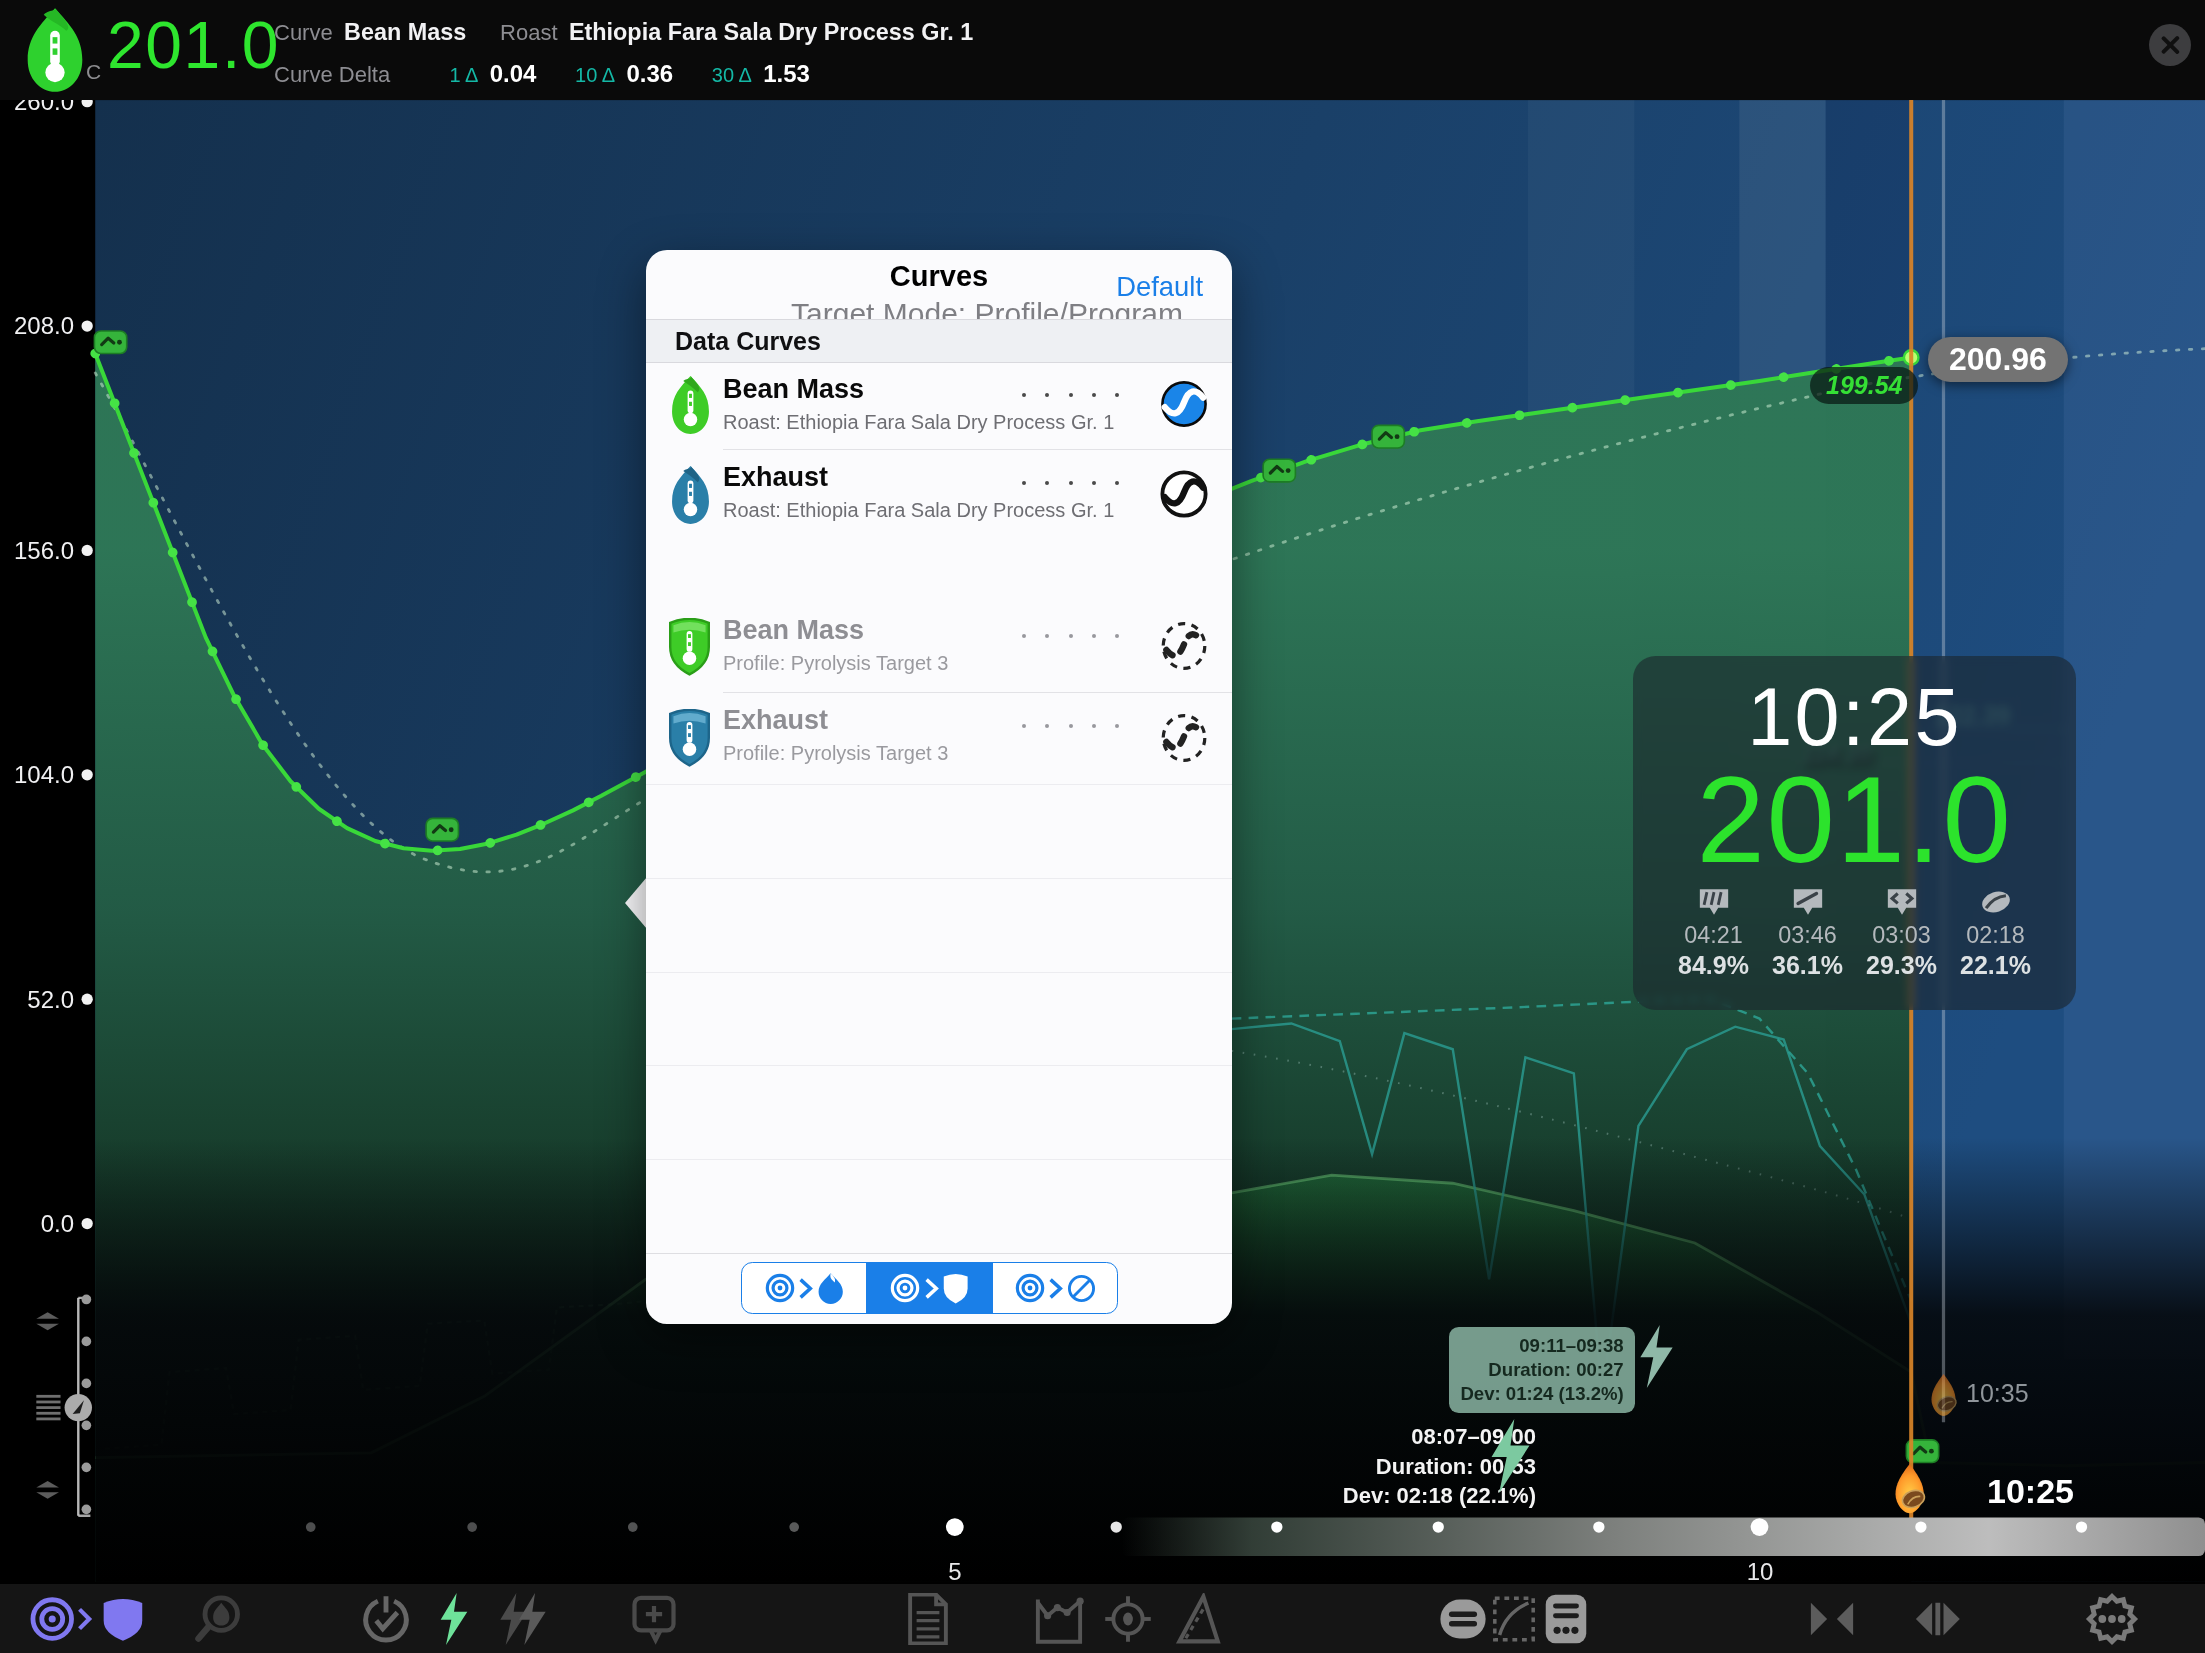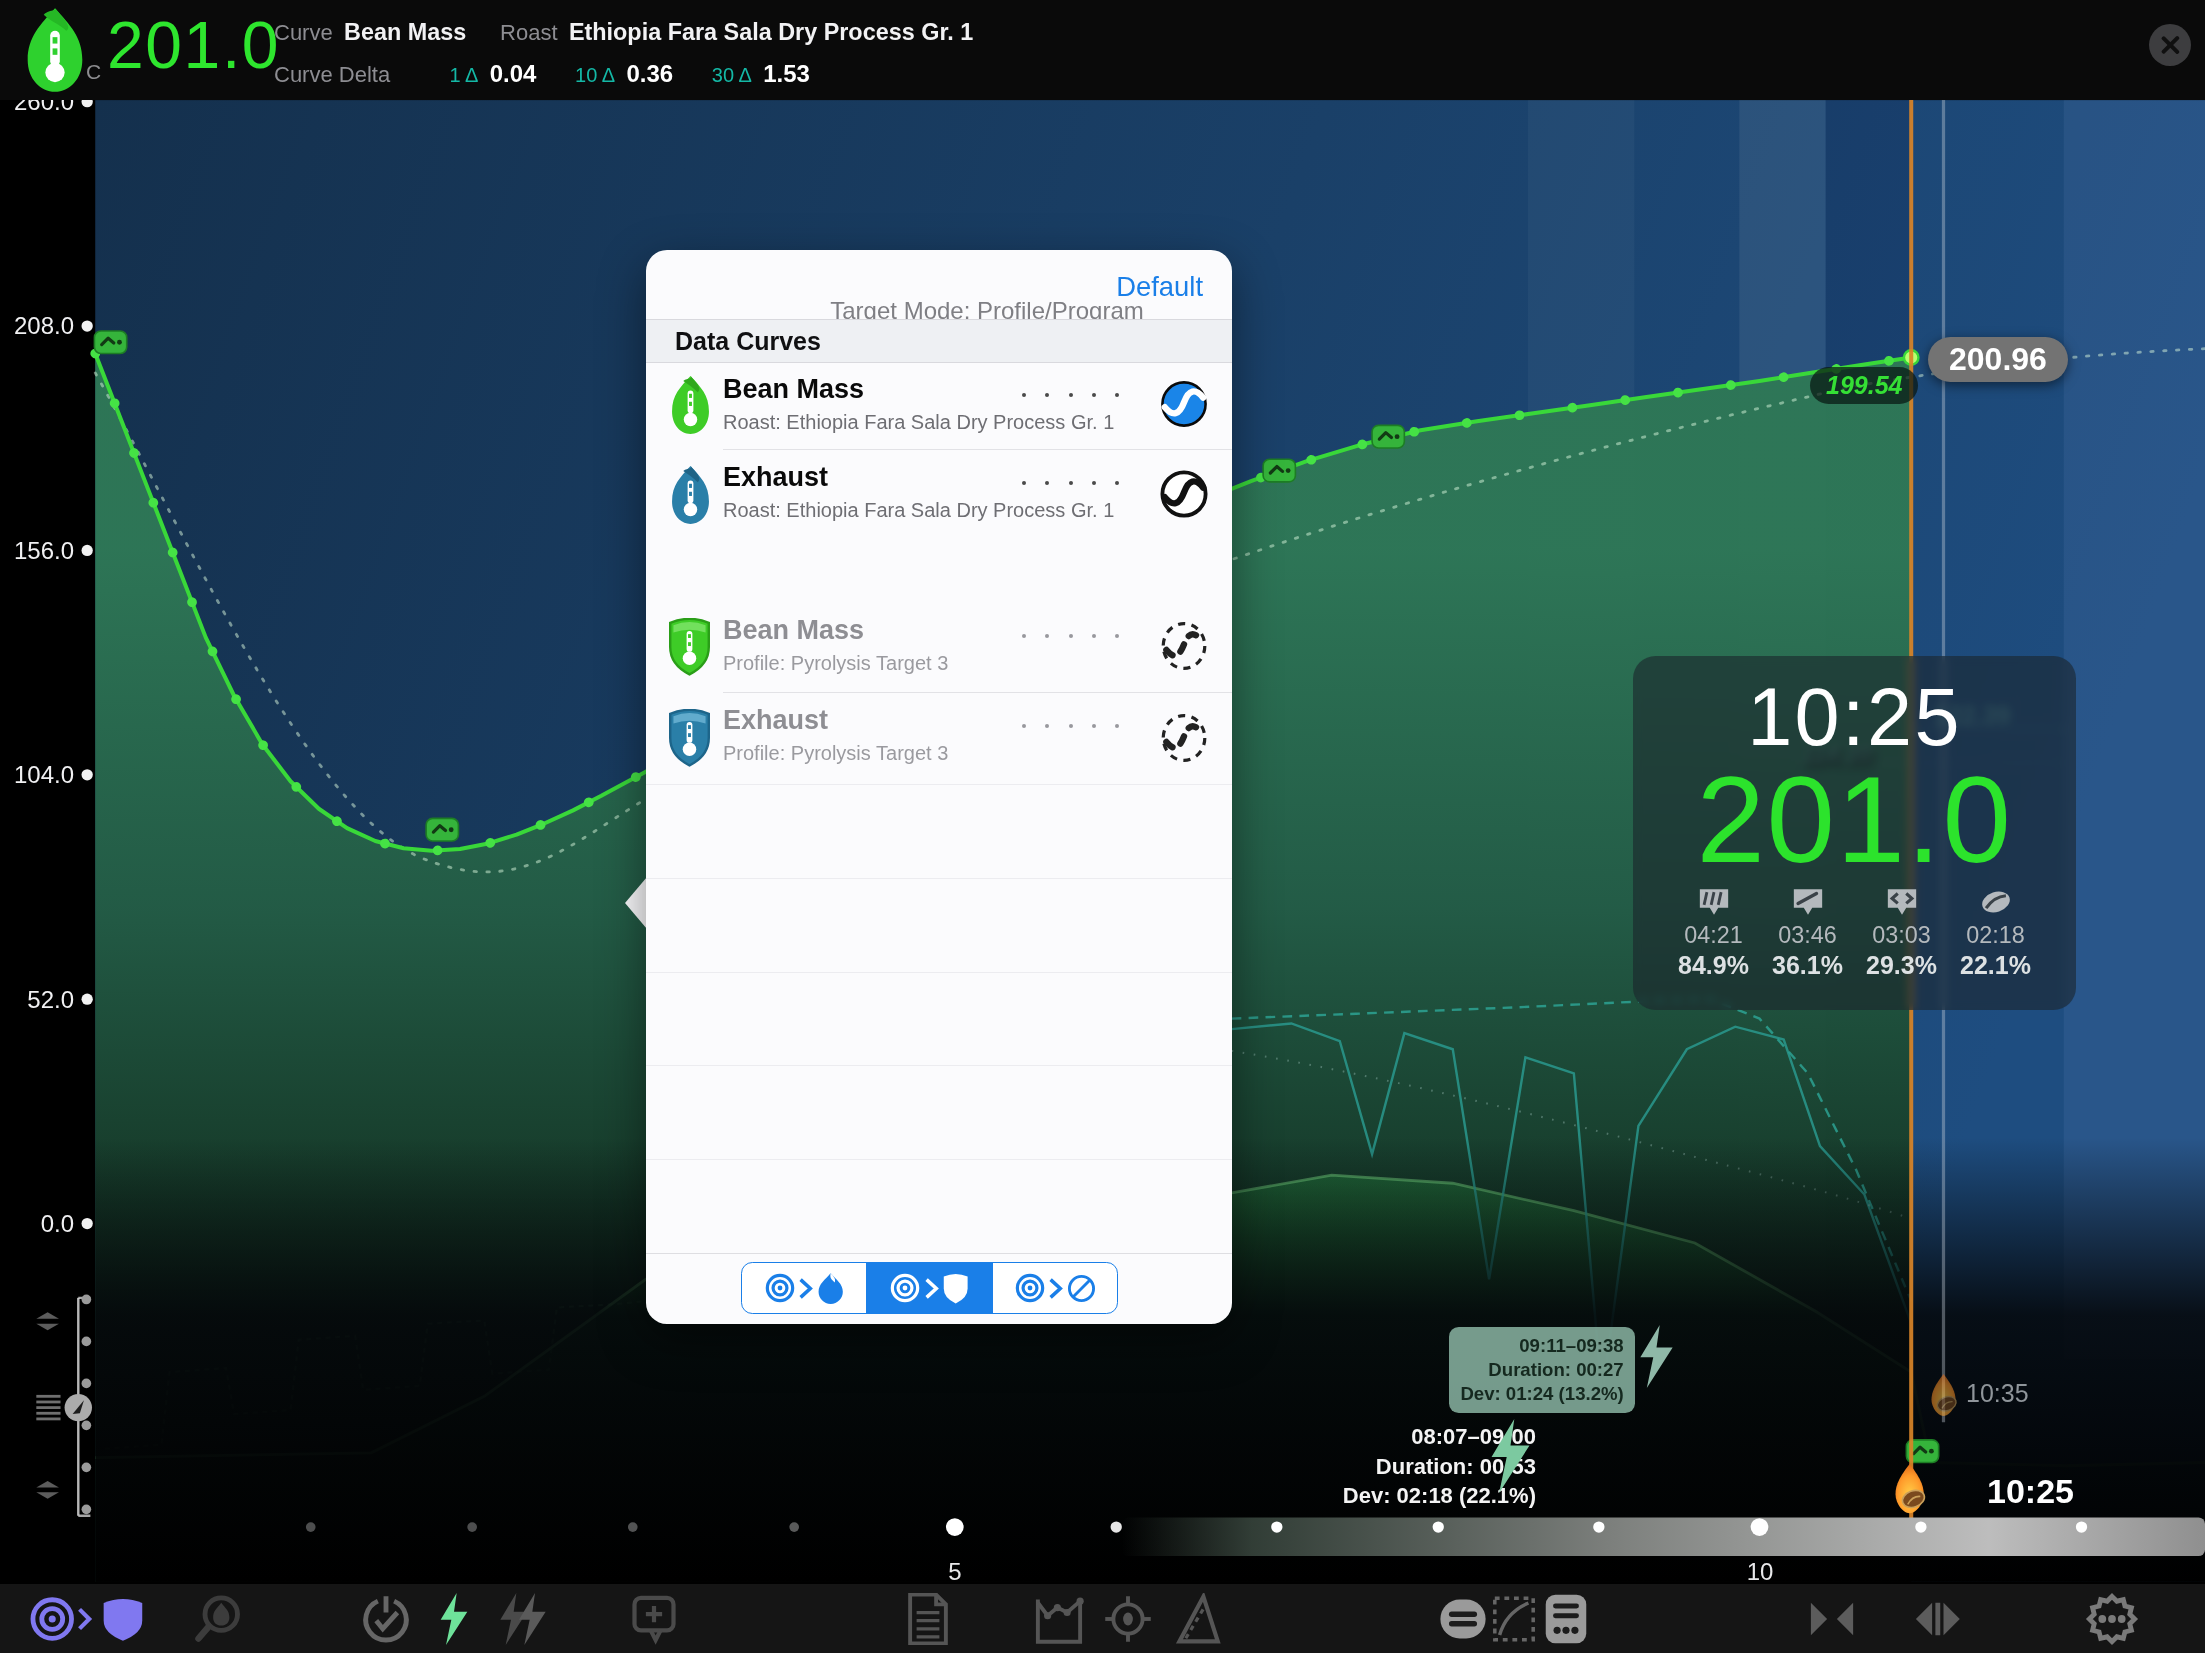--- a/index.html
+++ b/index.html
@@ -51,21 +51,21 @@
   .stat .sic{height:34px;}
   .stat .stime{color:#b4b9bd;font-size:23.4px;margin-top:3.2px;}
   .stat .spct{color:#dde1e3;font-size:25px;font-weight:700;margin-top:1.6px;}
 
   
   #modal{position:absolute;left:646px;top:250px;width:586px;height:1074px;background:#fbfbfd;border-radius:21px;
      z-index:30;box-shadow:0 16px 48px rgba(0,0,0,.45);overflow:hidden;}
   #modal-arrow{position:absolute;left:625px;top:877px;width:0;height:0;z-index:29;
      border-top:26px solid transparent;border-bottom:26px solid transparent;border-right:22.6px solid #fbfbfd;}
   #m-title{position:absolute;left:0;top:9.7px;width:586px;text-align:center;font-size:29px;font-weight:700;color:#000;}
-  #m-sub{position:absolute;left:0;top:47px;width:682px;text-align:center;font-size:24px;color:#7f7f84;}
+  #m-sub{position:absolute;left:0;top:47px;width:682px;text-align:center;font-size:30px;color:#7f7f84;}
   #m-default{position:absolute;right:29px;top:21px;font-size:27.4px;color:#1a7fe8;}
   .m-band{position:absolute;left:0;width:586px;background:#eef0f3;border-top:0.8px solid #d9d9de;border-bottom:0.8px solid #d9d9de;}
   .m-band span{position:absolute;left:29px;font-size:25px;font-weight:700;color:#101012;}
   .m-row{position:absolute;left:0;width:586px;}
   .m-ic{position:absolute;left:21px;top:50%;transform:translateY(-50%);}
   .m-rt{position:absolute;left:77px;top:13px;font-size:27px;font-weight:600;color:#0a0a0a;}
   .m-rs{position:absolute;left:77px;top:50px;font-size:20px;color:#6e6e73;}
   .m-row.ref .m-rt{color:#8e8e93;}
   .m-row.ref .m-rs{color:#9a9a9f;}
   .m-dots{position:absolute;right:113px;top:32px;width:97px;display:flex;justify-content:space-between;}
@@ -334,20 +334,21 @@
           <path d="M4,14 Q12,8 20,10" fill="none" stroke="#3a4248" stroke-width="2.2" transform="rotate(-18 12 12)"></path>
         </svg>
         <div class="stime">02:18</div>
         <div class="spct">22.1%</div>
       </div>
     </div>
   </div>
 
   <div id="modal-arrow"></div>
   <div id="modal">
+    <div id="m-title">Curves</div>
     <div id="m-sub">Target Mode: Profile/Program</div>
     <div id="m-default">Default</div>
 
     <div class="m-band" style="top:69px;height:42px;">
       <span style="top:6.5px;">Data Curves</span>
     </div>
 
     <div class="m-row" style="top:111px;height:87px;">
       <svg class="m-ic" width="47" height="61" viewBox="0 0 29 38">
         <path d="M14.5,1 C8,8 3,13 3,23 C3,31 8,37 14.5,37 C21,37 26,31 26,23 C26,13 21,8 14.5,1 Z" fill="#3ecc27"></path>

